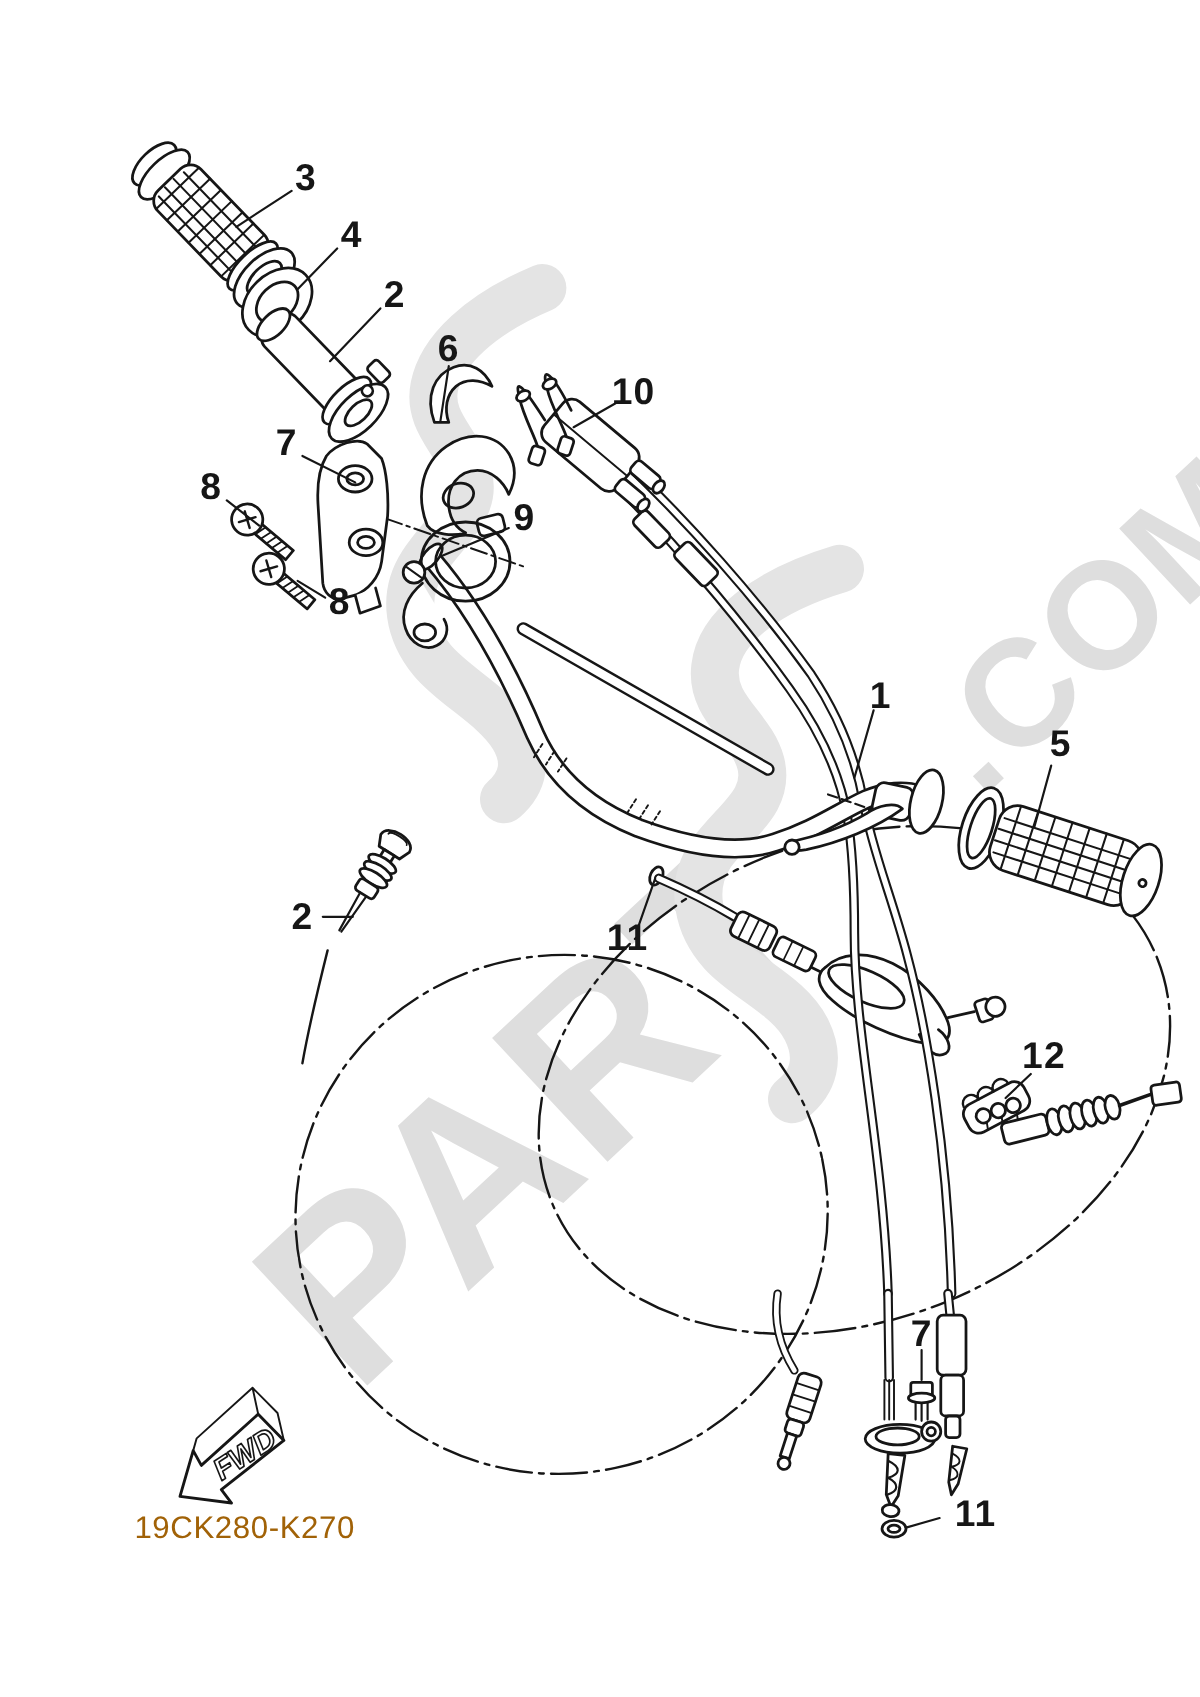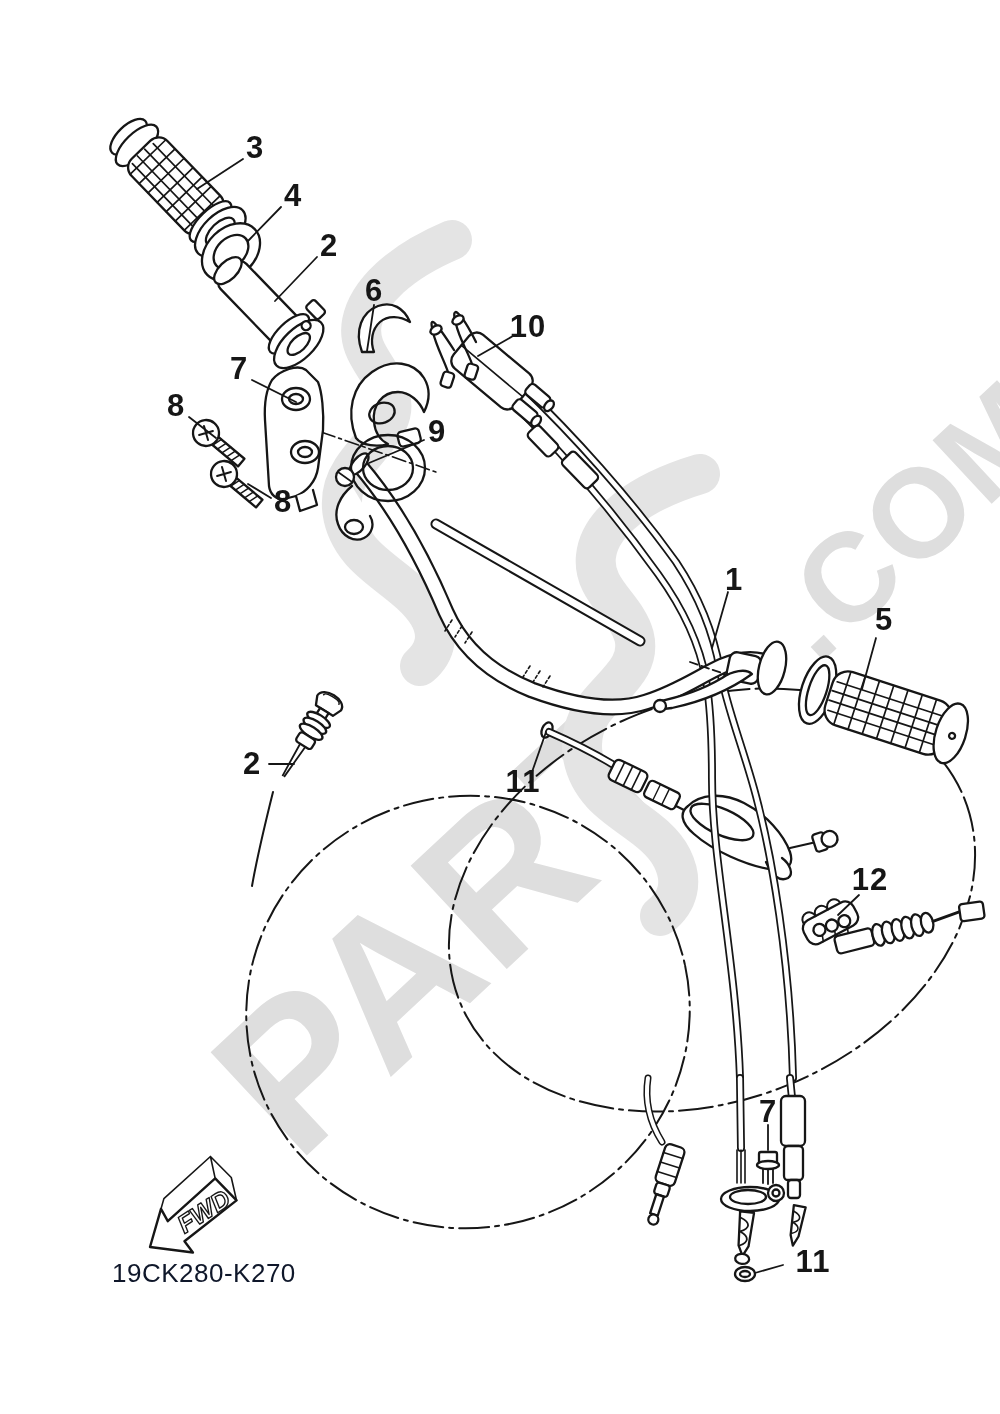--- a/index.html
+++ b/index.html
@@ -15,21 +15,21 @@
   }
   .wm-part{ left:248px; top:1010px; font-size:205px; letter-spacing:2px;}
   .wm-com{ left:788px; top:572px; font-size:126px; letter-spacing:2px;}
   svg.art{ position:absolute; left:0; top:0; z-index:1; }
   .callout{
     position:absolute; z-index:2; transform:translate(-50%,-50%);
     font-size:31px; font-weight:700; color:#161616; letter-spacing:1px;
   }
   .part-code{
     position:absolute; z-index:2; left:112px; top:1258px;
-    font-size:26px; color:#0f172a; letter-spacing:0.5px;
+    font-size:26px; color:#a16207; letter-spacing:0.5px;
   }
 </style>
 </head>
 <body>
 
 <div class="stage">
 
   <div class="wm wm-part">PART</div>
   <div class="wm wm-com">.COM</div>
 

